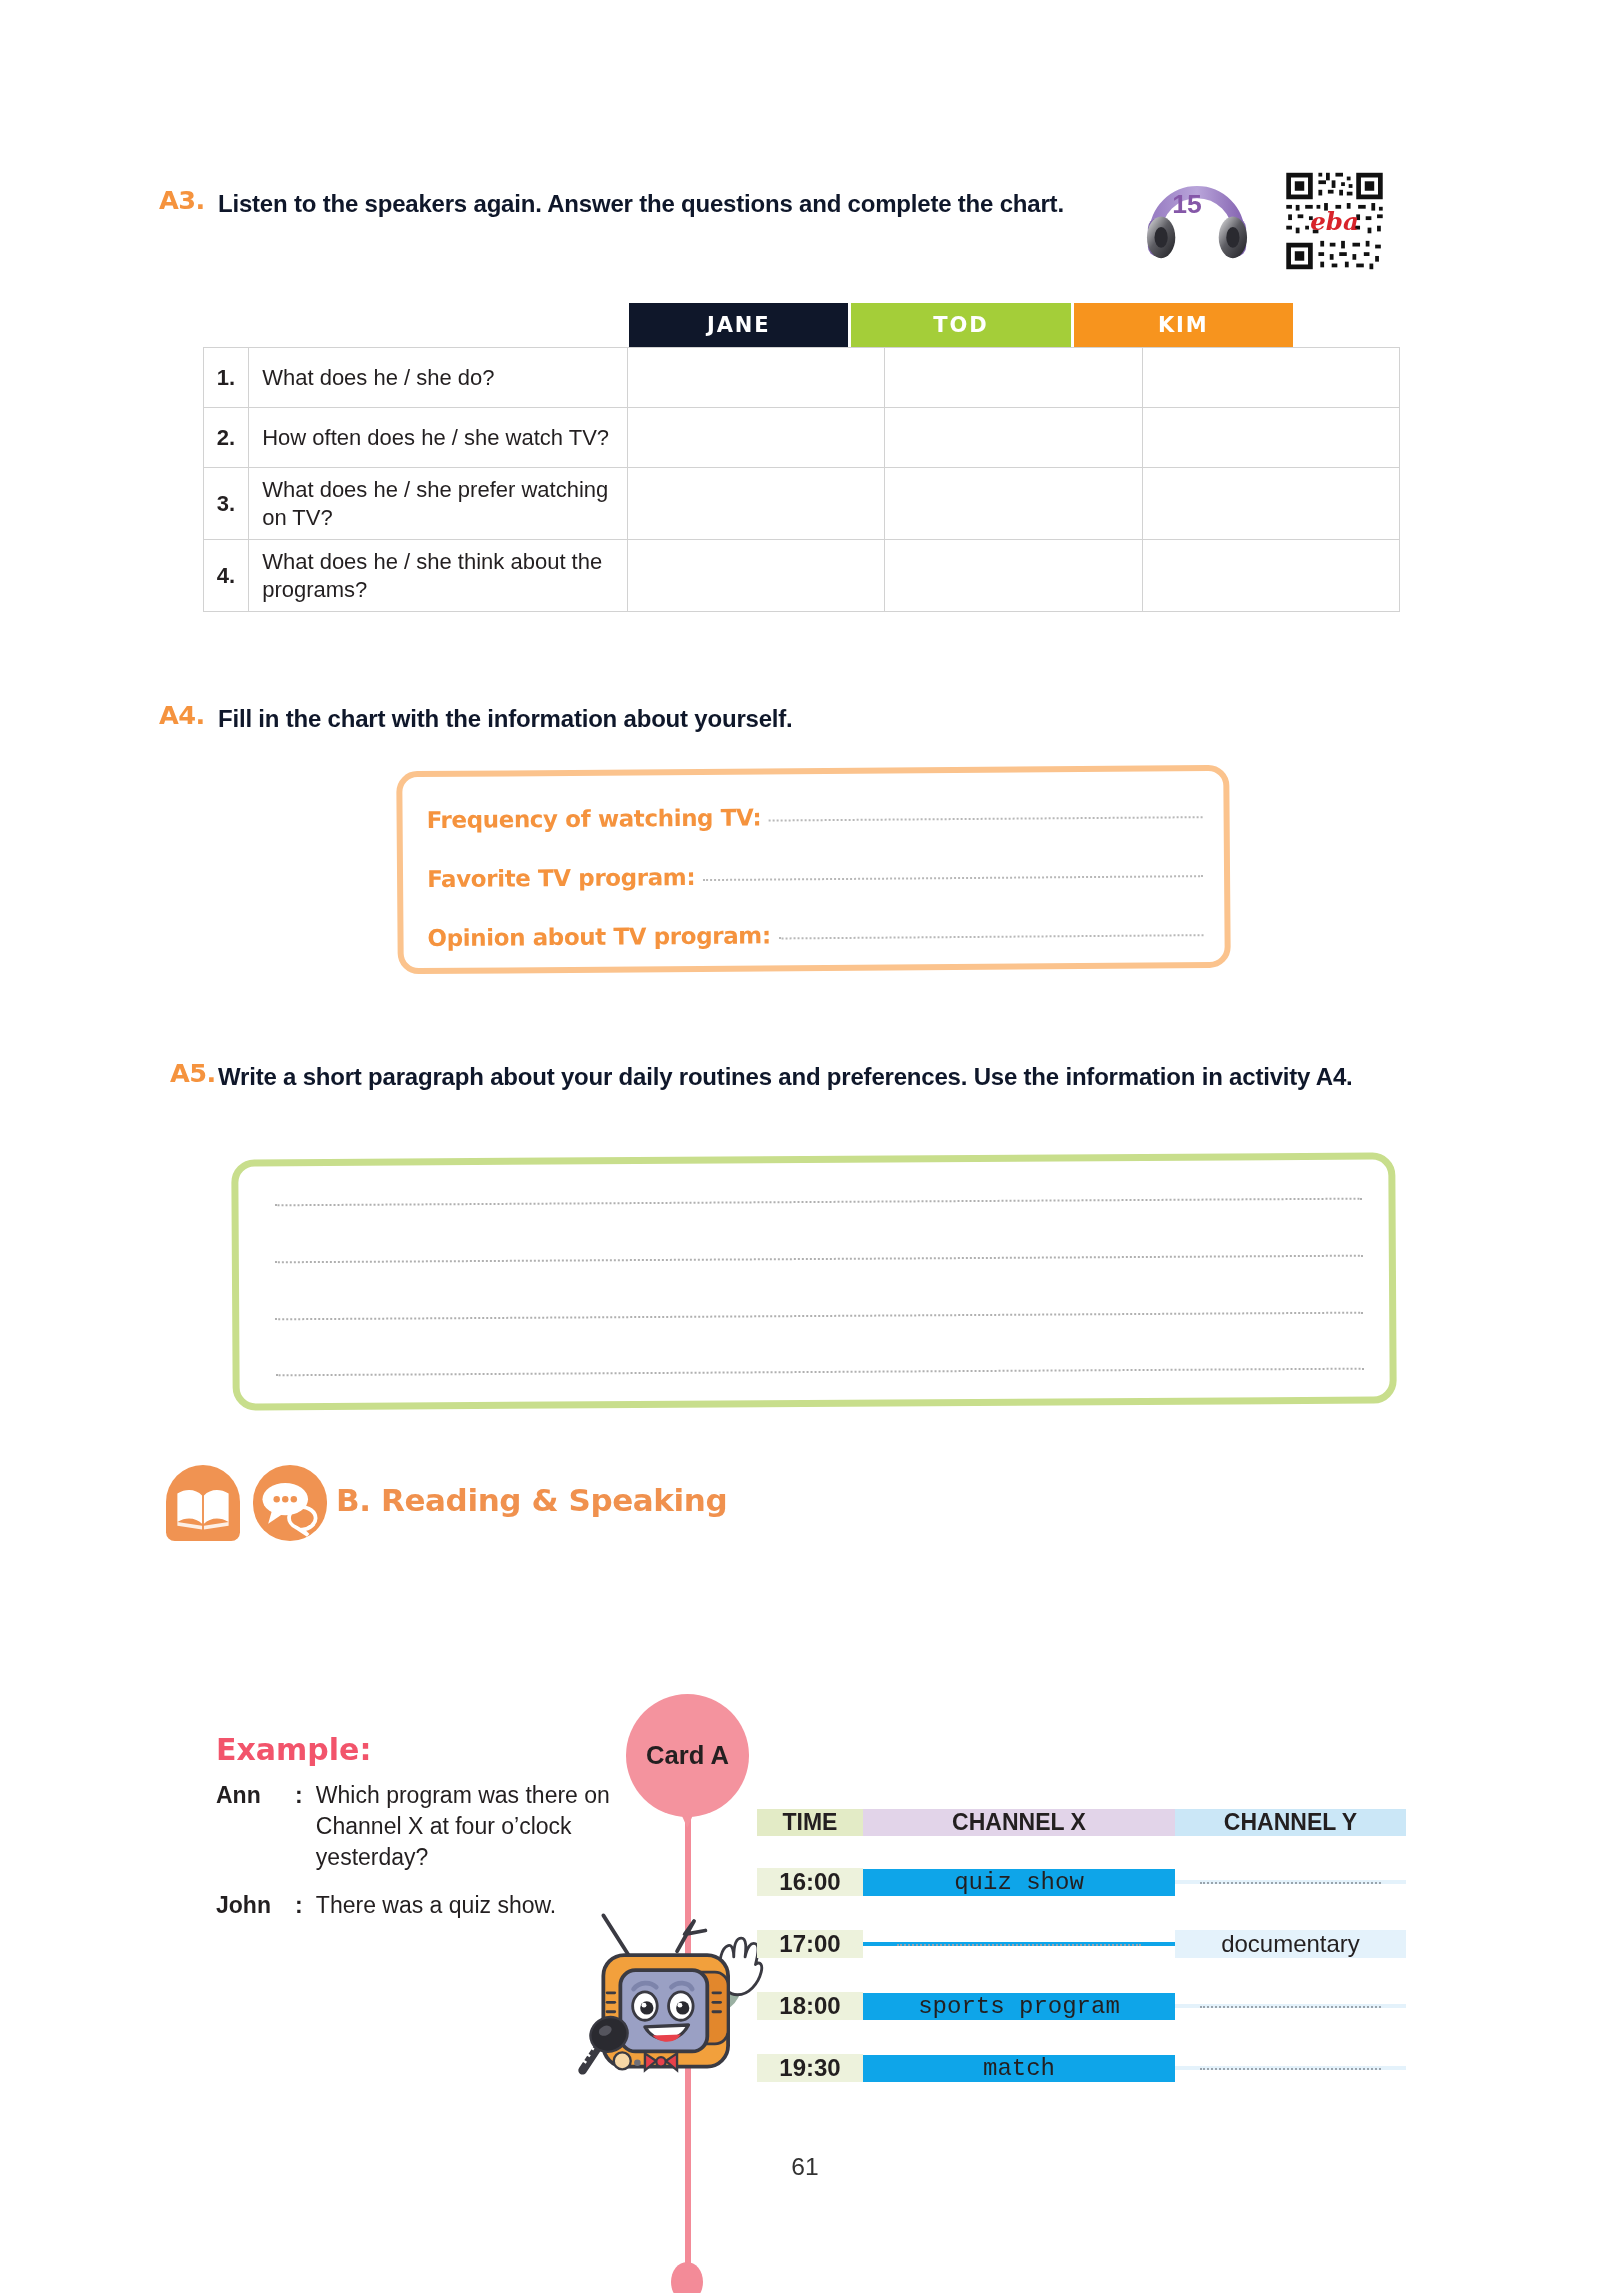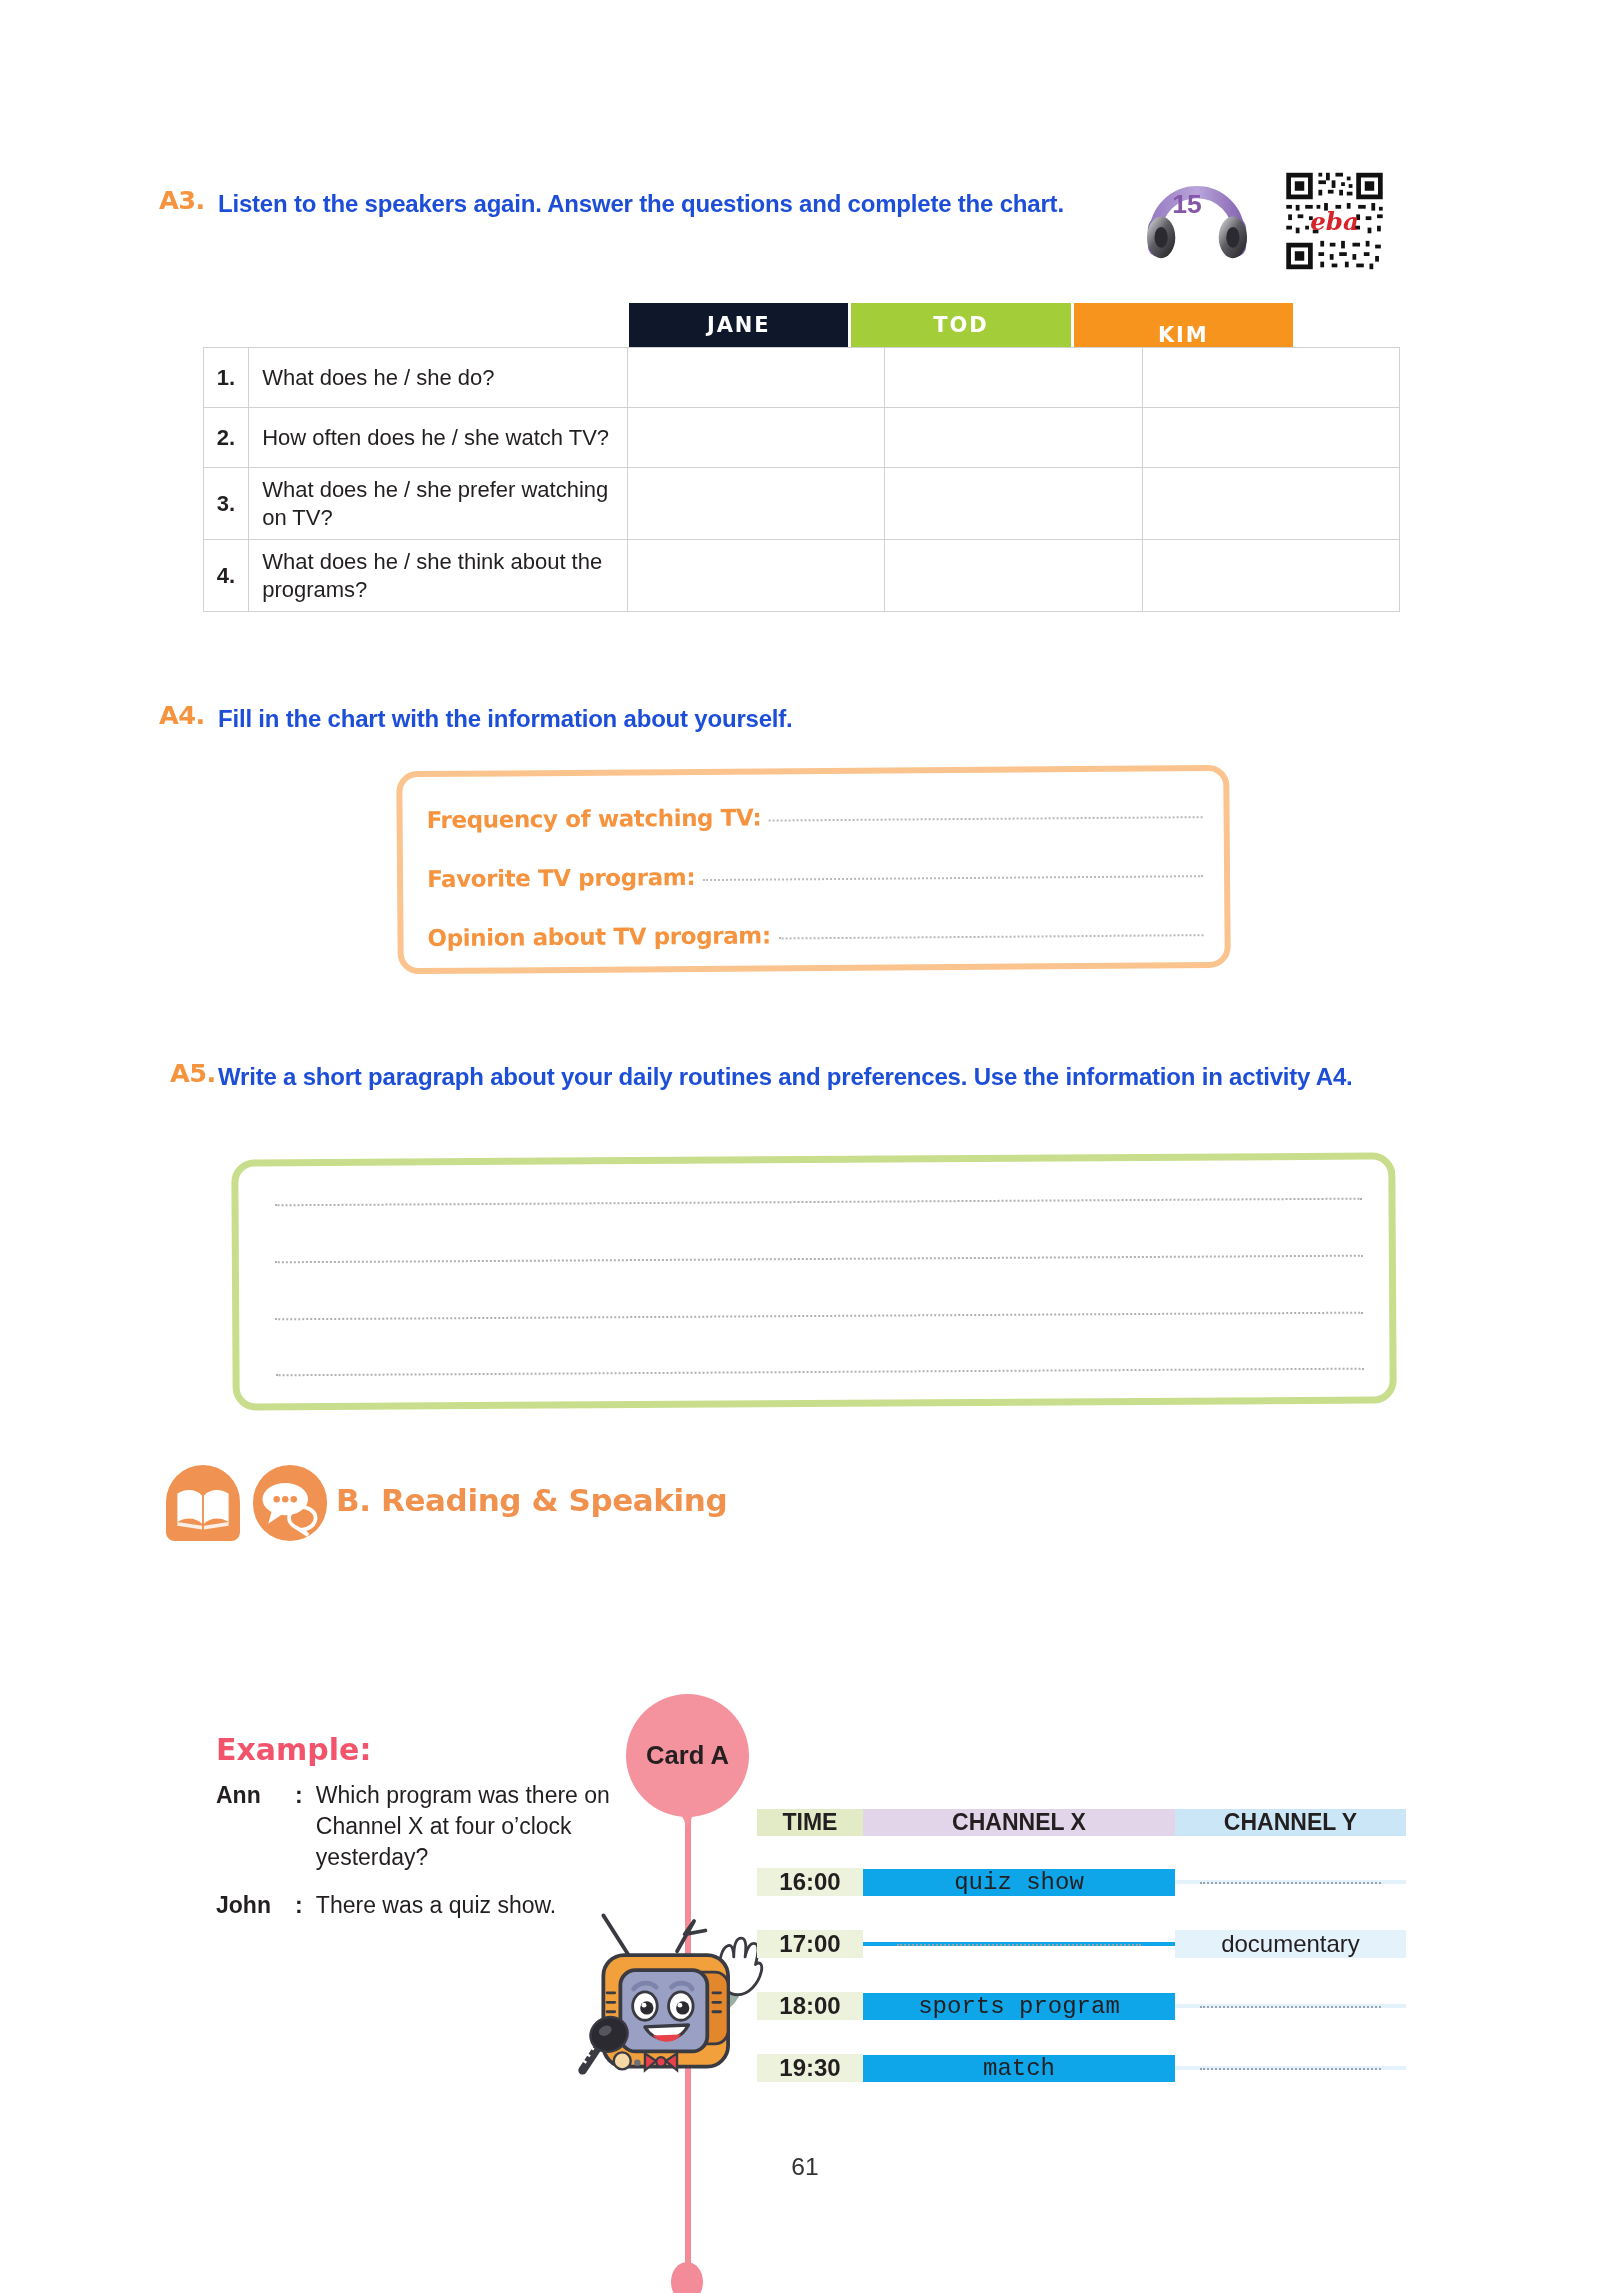--- a/index.html
+++ b/index.html
@@ -19,21 +19,21 @@
     color:#F5933E;
     font-weight:bold;
     font-family:"DejaVu Sans", sans-serif;
     letter-spacing:-0.5px;
   }
   .instr{
     font-family:"Liberation Sans", sans-serif;
     font-weight:bold;
     font-size:24px;
     line-height:37px;
-    color:#1d4ed8;
+    color:#0f172a;
     letter-spacing:-0.2px;
   }
 
   
   #a3-block{left:159px;top:185px;width:1117px;}
   #a3-block .tag{position:absolute;left:0;top:0;font-size:25.6px;}
   #a3-block .instr{margin-left:59px;width:899px;}
 
   
   #media-icons{left:1136px;top:161px;width:293px;height:123px;}
@@ -49,21 +49,21 @@
   
   #a3-table{left:203px;top:303px;width:1197px;}
   .t3head{display:flex;height:44px;margin-left:426px;width:672px;}
   .t3head .hc{
     flex:1;margin-right:2.8px;
     display:flex;align-items:center;justify-content:center;
     color:#ffffff;font-weight:bold;font-size:21px;
     letter-spacing:1.9px;
     font-family:"DejaVu Sans",sans-serif;
   }
-  .t3head .hc:last-child{margin-right:8px;align-items:flex-end;}
+  .t3head .hc:last-child{margin-right:8px;}
   .t3row{display:flex;border-left:0.9px solid #d2d2d2;border-right:0.9px solid #d2d2d2;border-bottom:0.9px solid #d2d2d2;}
   .t3row.first{border-top:0.9px solid #d2d2d2;}
   .c-num{
     width:44px;min-height:59px;border-right:0.9px solid #d2d2d2;
     display:flex;align-items:center;justify-content:center;
     font-weight:bold;font-size:22px;
   }
   .c-q{
     width:379px;border-right:0.9px solid #d2d2d2;
     display:flex;align-items:center;

